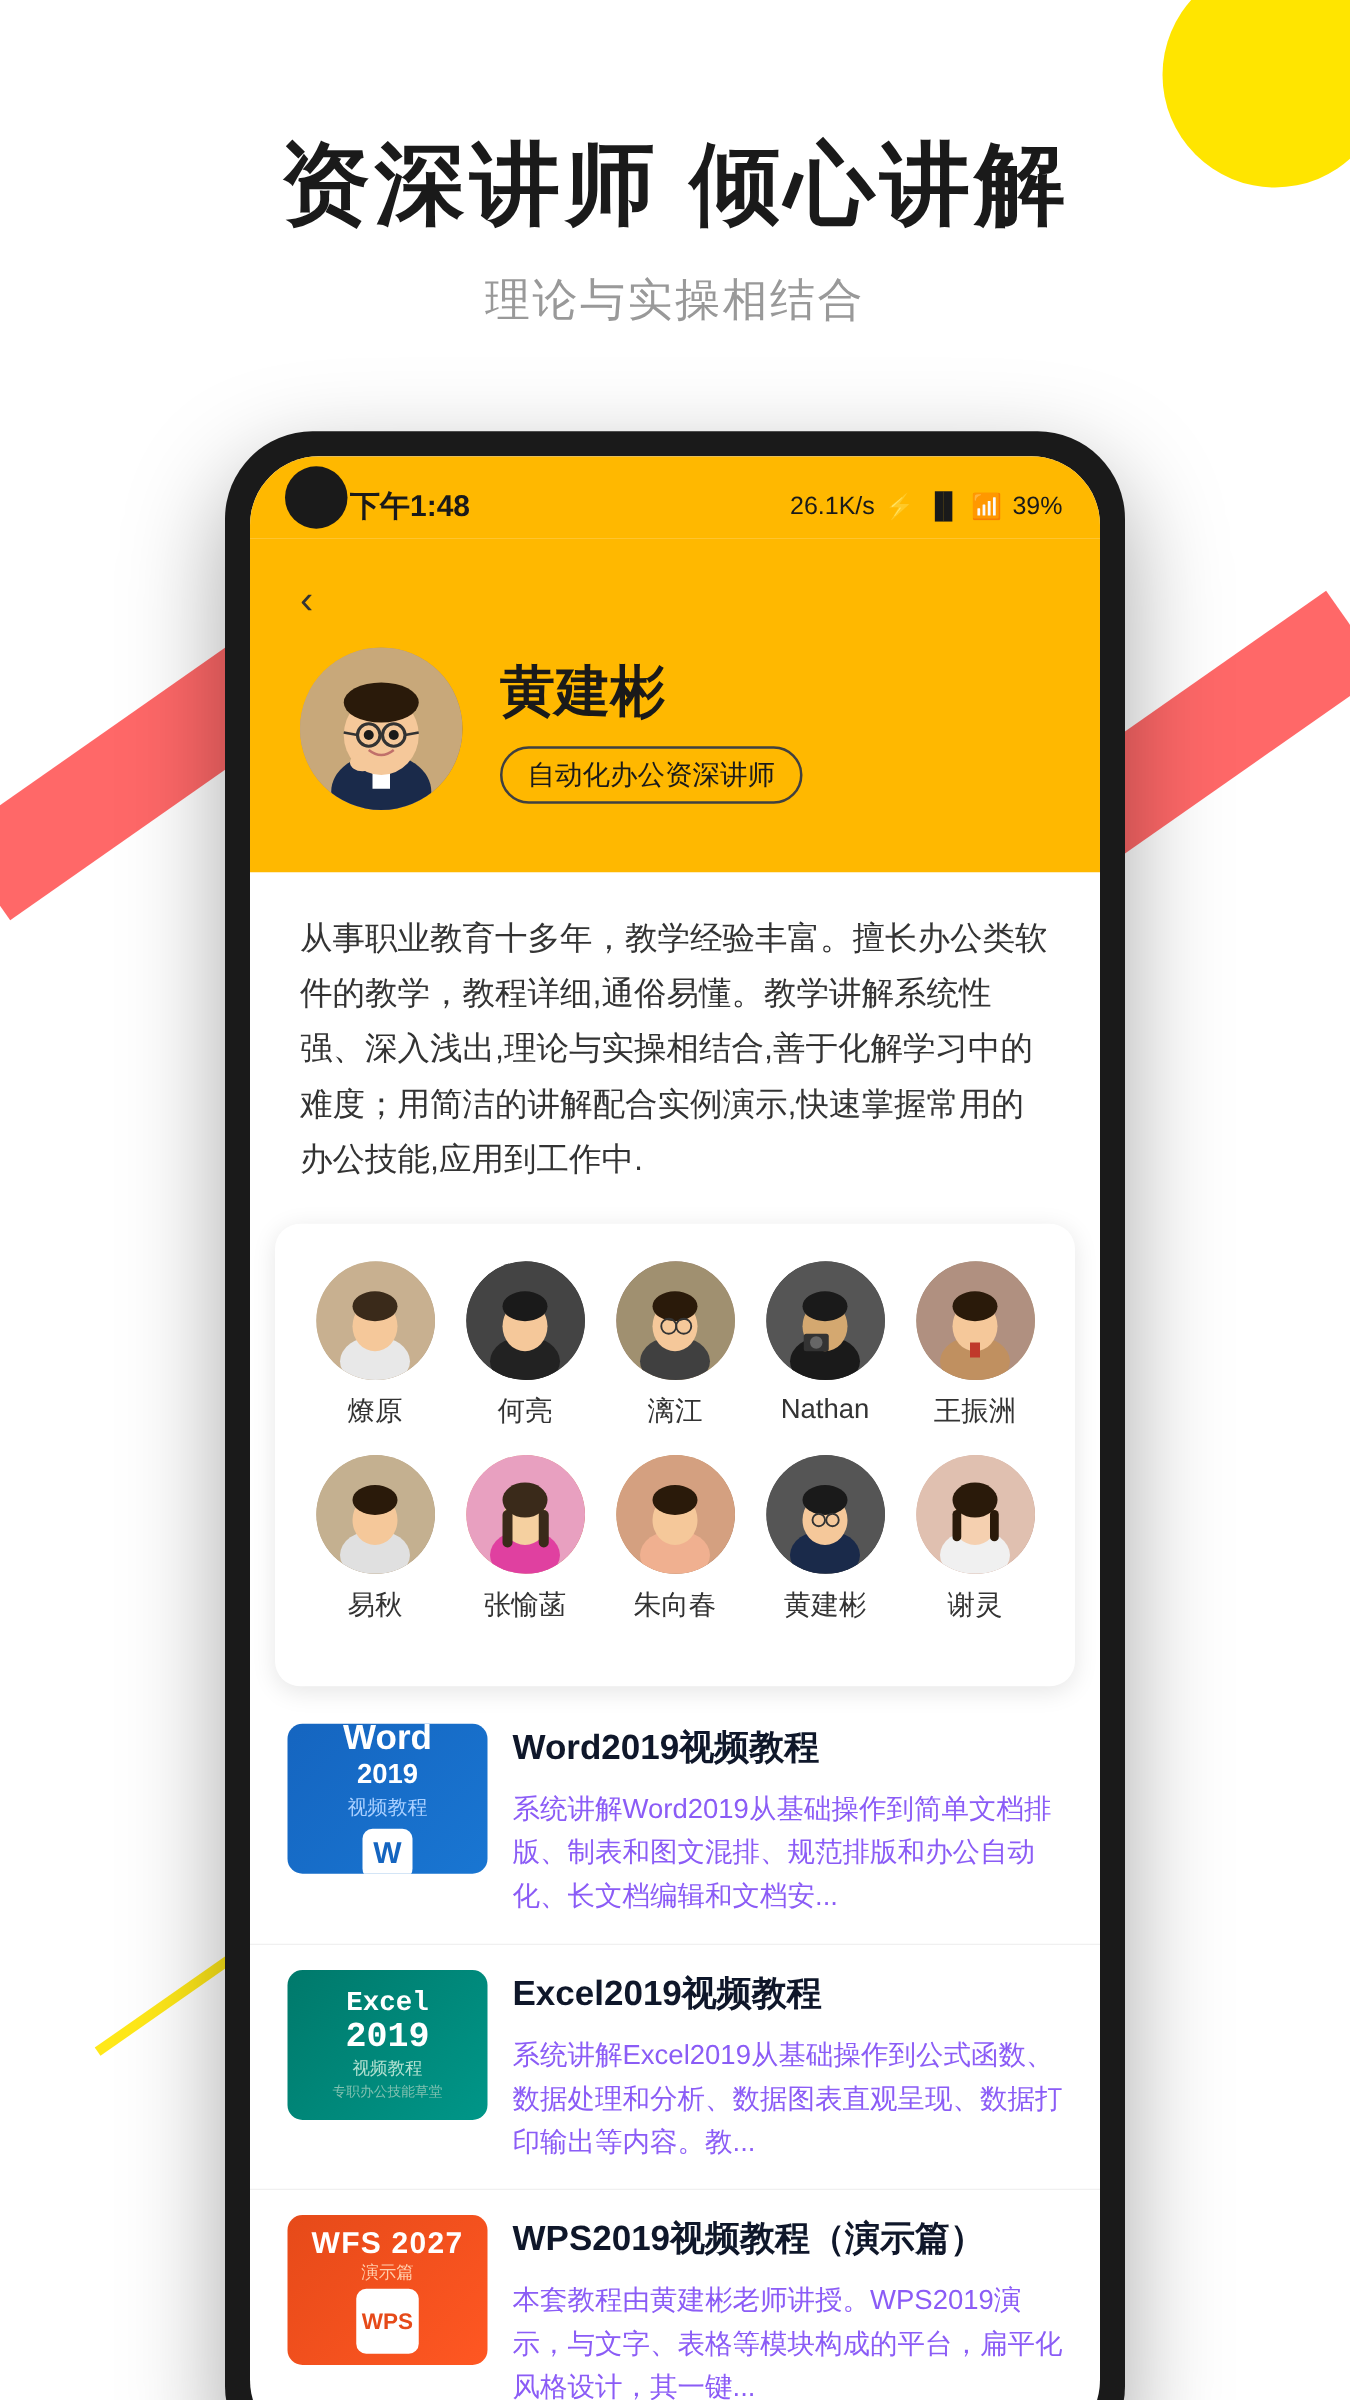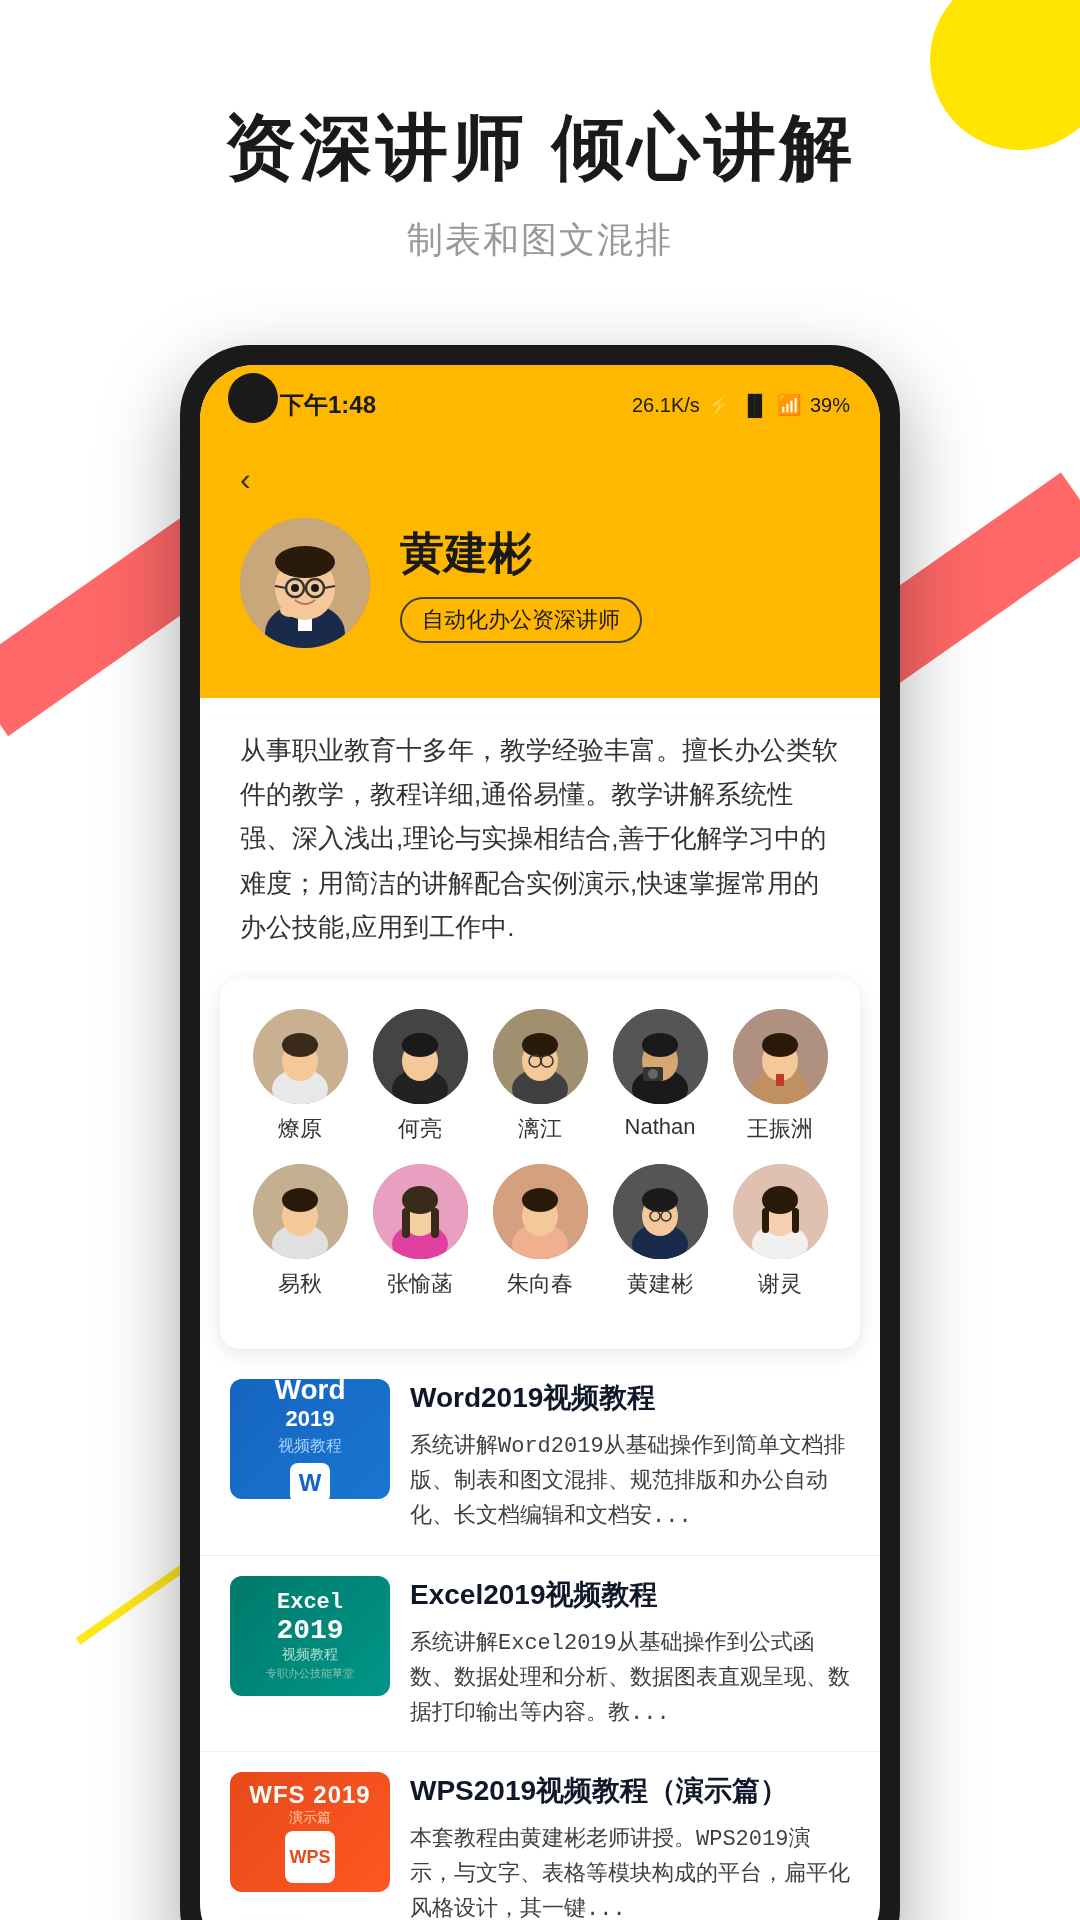--- a/index.html
+++ b/index.html
@@ -288,40 +288,39 @@
 
     .course-title {
       font-size: 28px;
       font-weight: 700;
       color: #0f172a;
       margin-bottom: 12px;
     }
 
     .course-desc {
       font-size: 22px;
-      color: #404040;
+      color: #8b5cf6;
       line-height: 1.6;
       display: -webkit-box;
       -webkit-line-clamp: 3;
       -webkit-box-orient: vertical;
       overflow: hidden;
-      font-family: Liberation Mono, monospace;
     }
   </style>
 </head>
 <body>
 
 <div class="yellow-circle"></div>
 <div class="red-stripe-1"></div>
 <div class="red-stripe-2"></div>
 <div class="yellow-stripe"></div>
 
 <div class="hero-section">
   <div class="hero-title">资深讲师 倾心讲解</div>
-  <div class="hero-subtitle">制表和图文混排</div>
+  <div class="hero-subtitle">理论与实操相结合</div>
 </div>
 
 <div class="phone-wrapper">
   <div class="phone-frame">
 
     <div class="camera-notch"></div>
 
     <div class="phone-inner">
 
       <div class="status-bar">
@@ -540,21 +539,21 @@
           </div>
           <div class="course-info">
             <div class="course-title">Excel2019视频教程</div>
             <div class="course-desc">系统讲解Excel2019从基础操作到公式函数、数据处理和分析、数据图表直观呈现、数据打印输出等内容。教...</div>
           </div>
         </div>
 
         <div class="course-item">
           <div class="course-thumb thumb-wps">
             <div style="text-align:center; padding: 8px;">
-              <div style="color:white; font-size:24px; font-weight:900; letter-spacing:1px;">WFS 2019</div>
+              <div style="color:white; font-size:24px; font-weight:900; letter-spacing:1px;">WFS 2027</div>
               <div style="color:#ffccaa; font-size:14px; margin-bottom:4px;">演示篇</div>
 
               <div style="background:#fff; color:#E64A19; border-radius:8px; width:50px; height:52px; display:flex; align-items:center; justify-content:center; font-size:18px; font-weight:900; margin: 0 auto;">WPS</div>
             </div>
           </div>
           <div class="course-info">
             <div class="course-title">WPS2019视频教程（演示篇）</div>
             <div class="course-desc">本套教程由黄建彬老师讲授。WPS2019演示，与文字、表格等模块构成的平台，扁平化风格设计，其一键...</div>
           </div>
         </div>

